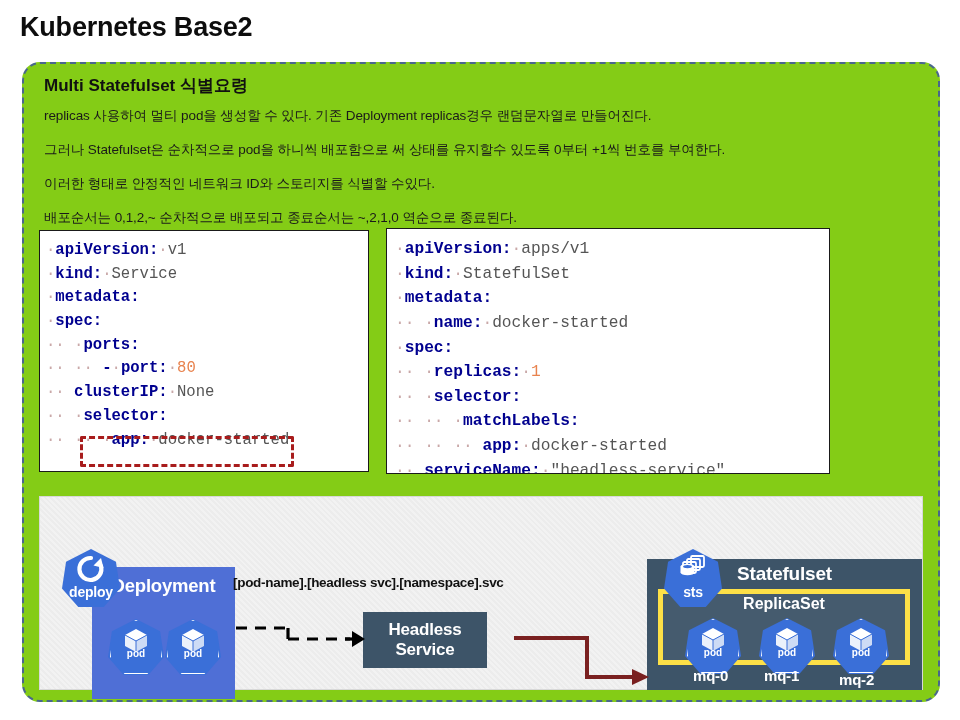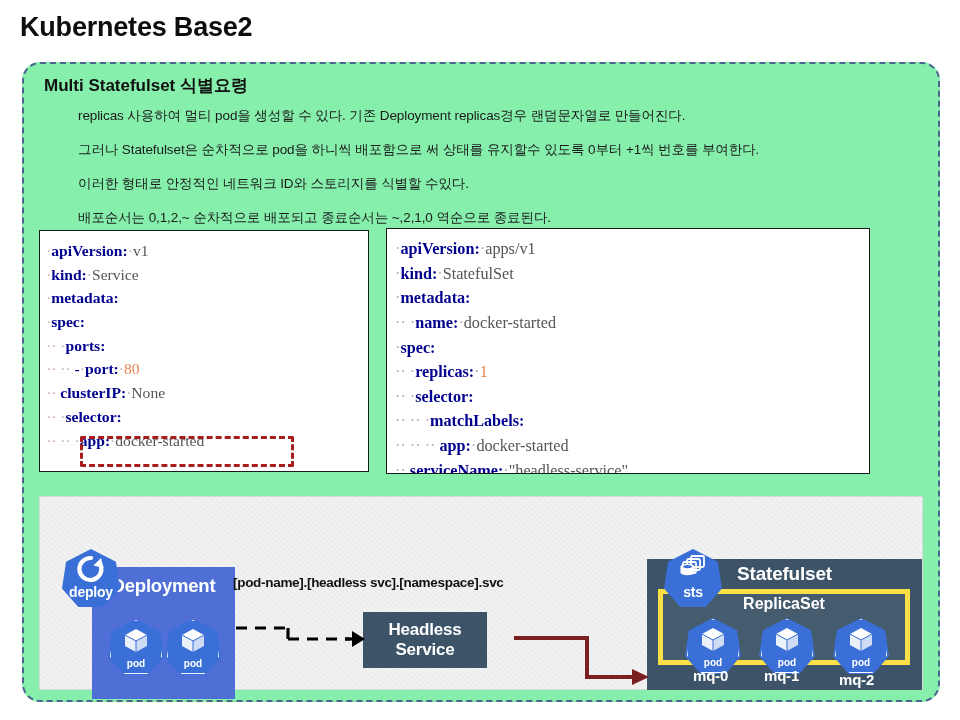--- a/index.html
+++ b/index.html
@@ -26,55 +26,54 @@
     letter-spacing: -0.2px;
   }
 
   
   .content-box {
     position: absolute;
     left: 22px; top: 62px;
     width: 918px; height: 640px;
     border: 2px dashed #49678c;
     border-radius: 18px;
-    background: #86efac;
+    background: #84cc16;
   }
 
   .section-heading {
     position: absolute;
     left: 20px; top: 10px;
     font-size: 17px;
     font-weight: bold;
     color: #111111;
   }
 
   .para {
     position: absolute;
     left: 20px;
     font-size: 13.5px;
     color: #1a1a1a;
     white-space: nowrap;
     letter-spacing: -0.1px;
-    margin-left: 34px;
   }
   .para.p0 { top: 43px; }
   .para.p1 { top: 77px; }
   .para.p2 { top: 111px; }
   .para.p3 { top: 145px; }
 
   
   .yaml-box {
     position: absolute;
     border: 1.5px solid #1a1a1a;
     background: #ffffff;
-    font-family: Liberation Serif, serif;
+    font-family: Liberation Mono, monospace;
     overflow: hidden;
   }
   .yaml-left  { left: 15px;  top: 166px; width: 330px; height: 242px; padding: 8px 6px 6px 6px; }
-  .yaml-right { left: 362px; top: 164px; width: 484px; height: 246px; padding: 8px 6px 6px 8px; }
+  .yaml-right { left: 362px; top: 164px; width: 444px; height: 246px; padding: 8px 6px 6px 8px; }
 
   .yline {
     white-space: pre;
     line-height: 1.52;
     font-size: 16px;
   }
   .yaml-left .yline  { font-size: 15.6px; }
   .yaml-right .yline { font-size: 16.2px; }
 
   .k   { color: #00008f; font-weight: bold; }   
@@ -158,21 +157,21 @@
     position: absolute;
     left: 2px; top: 1px; right: 2px; bottom: 1px;
     border: 1.6px solid #ffffff;
     clip-path: polygon(50% 0%, 93% 22%, 100% 68%, 72% 100%, 28% 100%, 0% 68%, 7% 22%);
   }
   .pod .pod-label {
     position: relative;
     font-size: 10px;
     color: #ffffff;
     font-weight: bold;
-    padding-bottom: 6px;
+    padding-bottom: 16px;
     z-index: 2;
   }
   .pod .cube {
     position: absolute;
     left: 0; right: 0; top: 8px;
     display: flex; align-items: center; justify-content: center;
     z-index: 2;
   }
   .deploy-pod-1 { left: 16px; top: 52px; }
   .deploy-pod-2 { left: 73px; top: 52px; }

